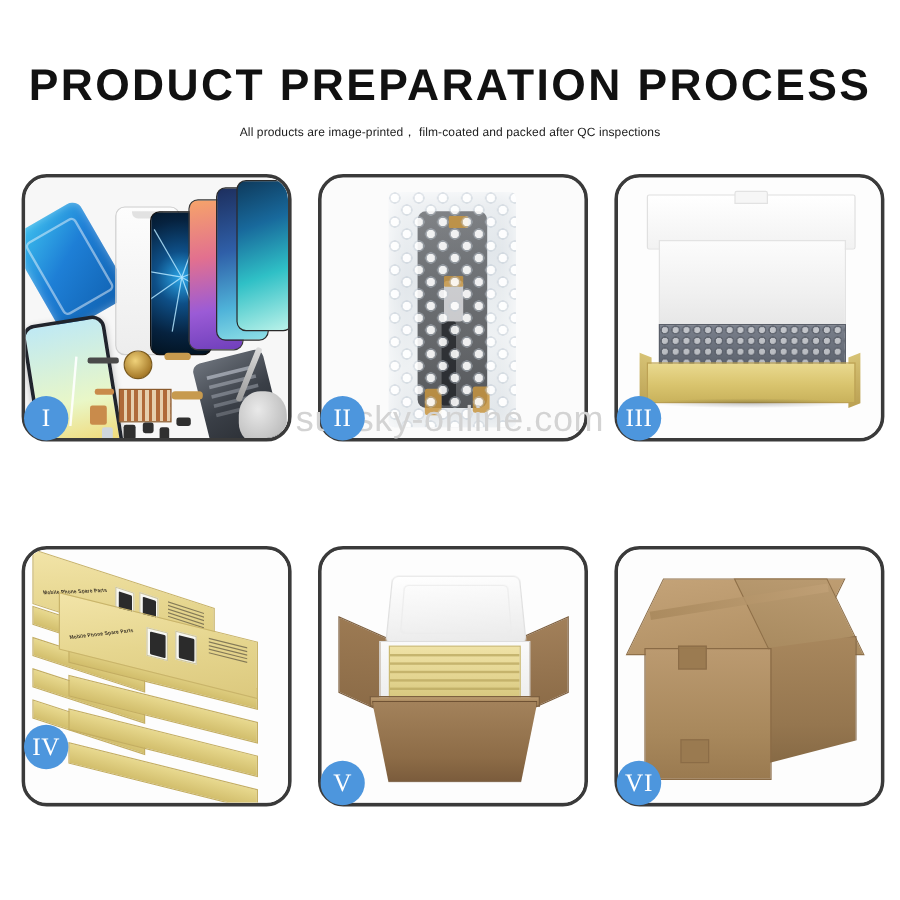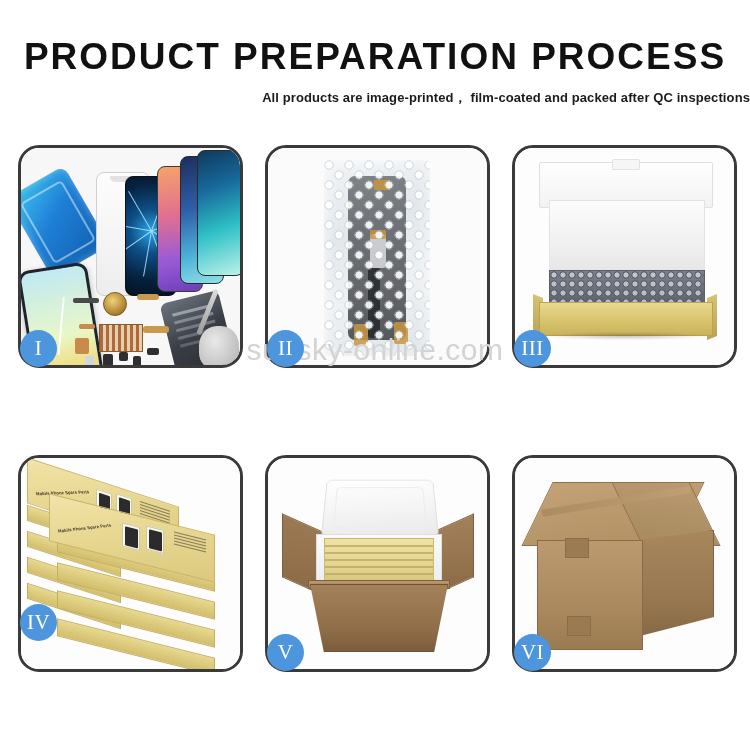--- a/index.html
+++ b/index.html
@@ -11,26 +11,26 @@
     overflow:hidden;
     position:relative;
   }
   .page{position:relative;width:750px;height:750px;}
 
   
   .header{position:absolute;left:0;top:0;width:750px;text-align:center;}
   .title{
     font-size:37px;font-weight:700;color:#111111;
     letter-spacing:2.0px;line-height:1;
-    margin:0;padding-top:38px;
+    margin:0;padding-top:52px;
     white-space:nowrap;
   }
   .subtitle{
-    font-size:13px;color:#1b1b1b;font-weight:700;
-    letter-spacing:.1px;margin:0;padding-top:14px;white-space:nowrap;text-align:right;
+    font-size:10px;color:#1b1b1b;font-weight:400;
+    letter-spacing:.1px;margin:0;padding-top:14px;white-space:nowrap;
   }
 
   
   .watermark{
     position:absolute;left:0;top:333px;width:750px;text-align:center;
     font-size:30px;color:#d3d3d3;letter-spacing:.5px;
     font-family:"Liberation Sans", sans-serif;
     z-index:40;pointer-events:none;user-select:none;white-space:nowrap;
   }
 

